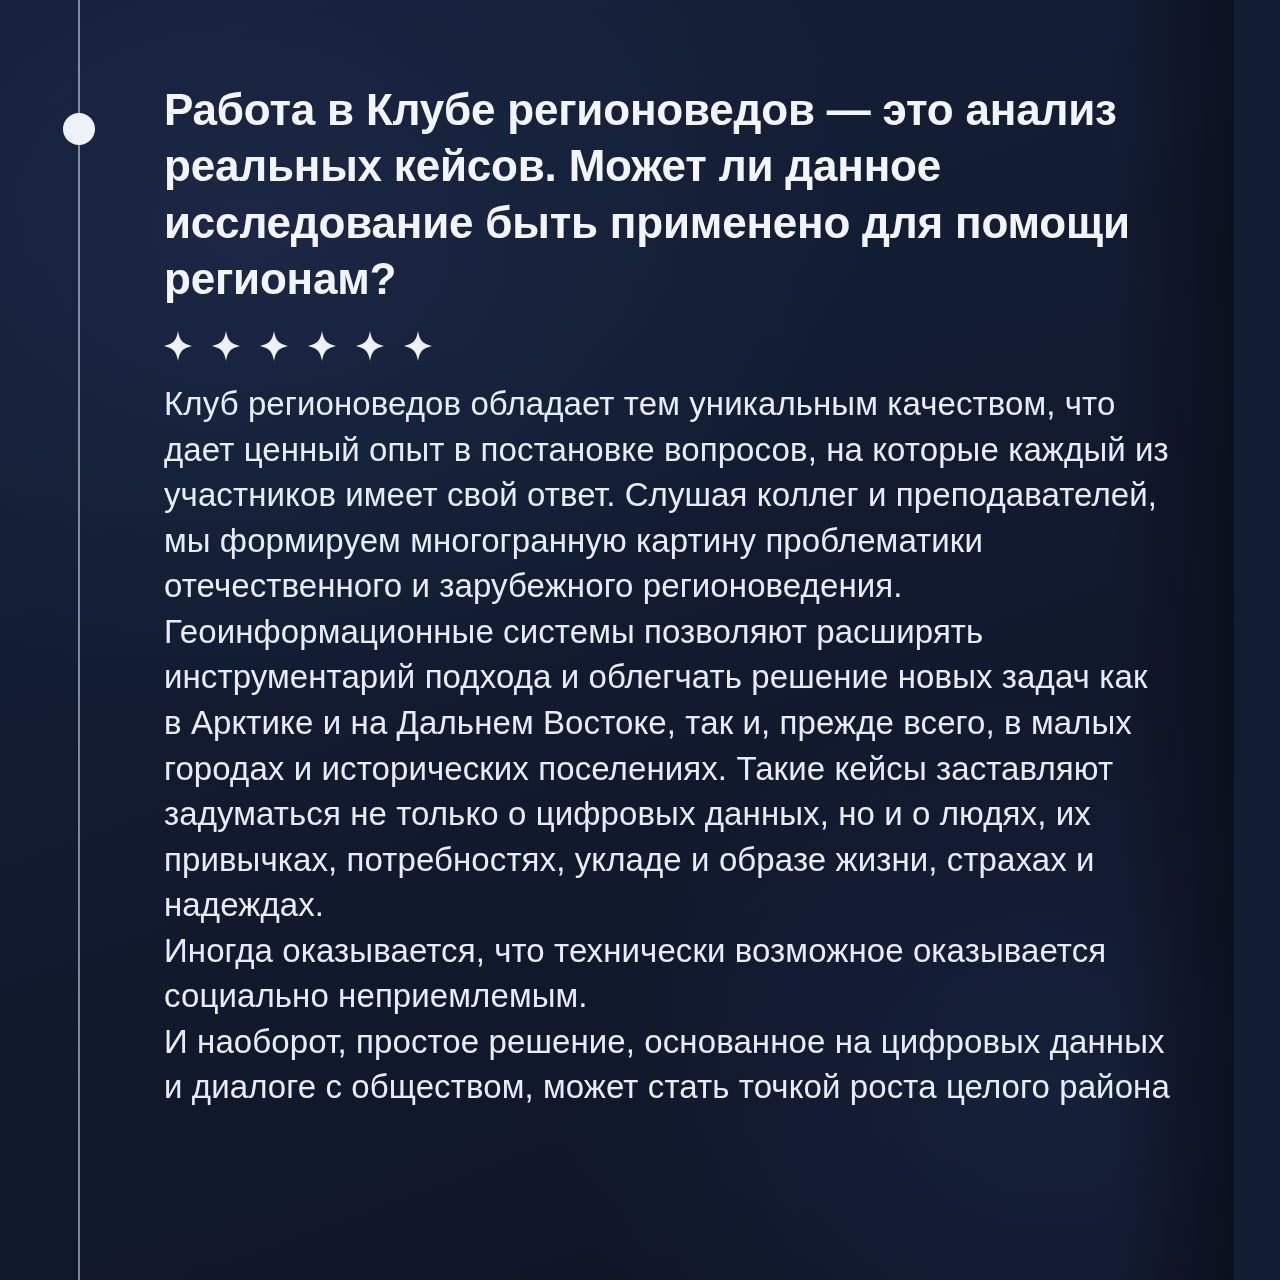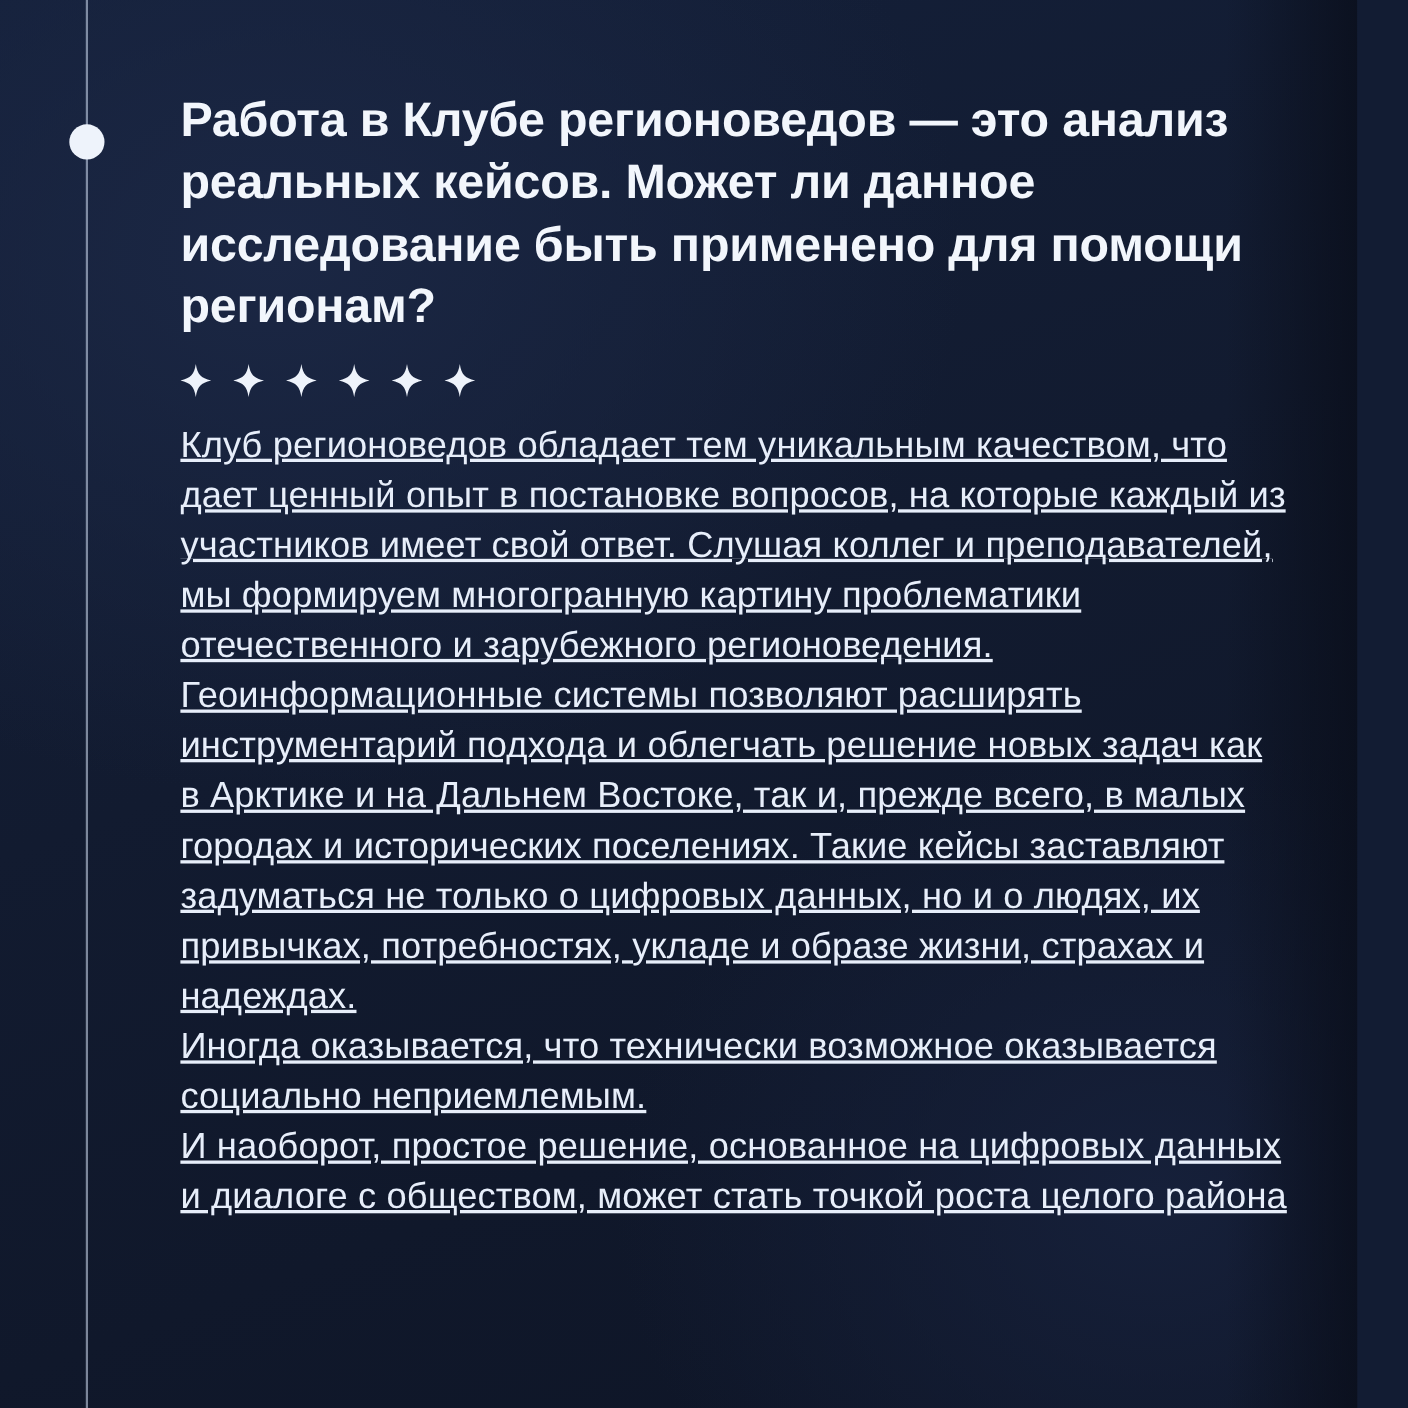--- a/index.html
+++ b/index.html
@@ -86,21 +86,20 @@
 
   .body-text {
     margin: 0;
     font-size: 33px;
     line-height: 1.38;
     font-weight: 400;
     color: #e7eefa;
     max-width: 1010px;
     white-space: pre-line;
     letter-spacing: 0.1px;
-    text-decoration: underline;
   }
 </style>
 </head>
 <body>
 
 <div class="card">
 
   <div class="right-band"></div>
 
   <div class="rule"></div>

